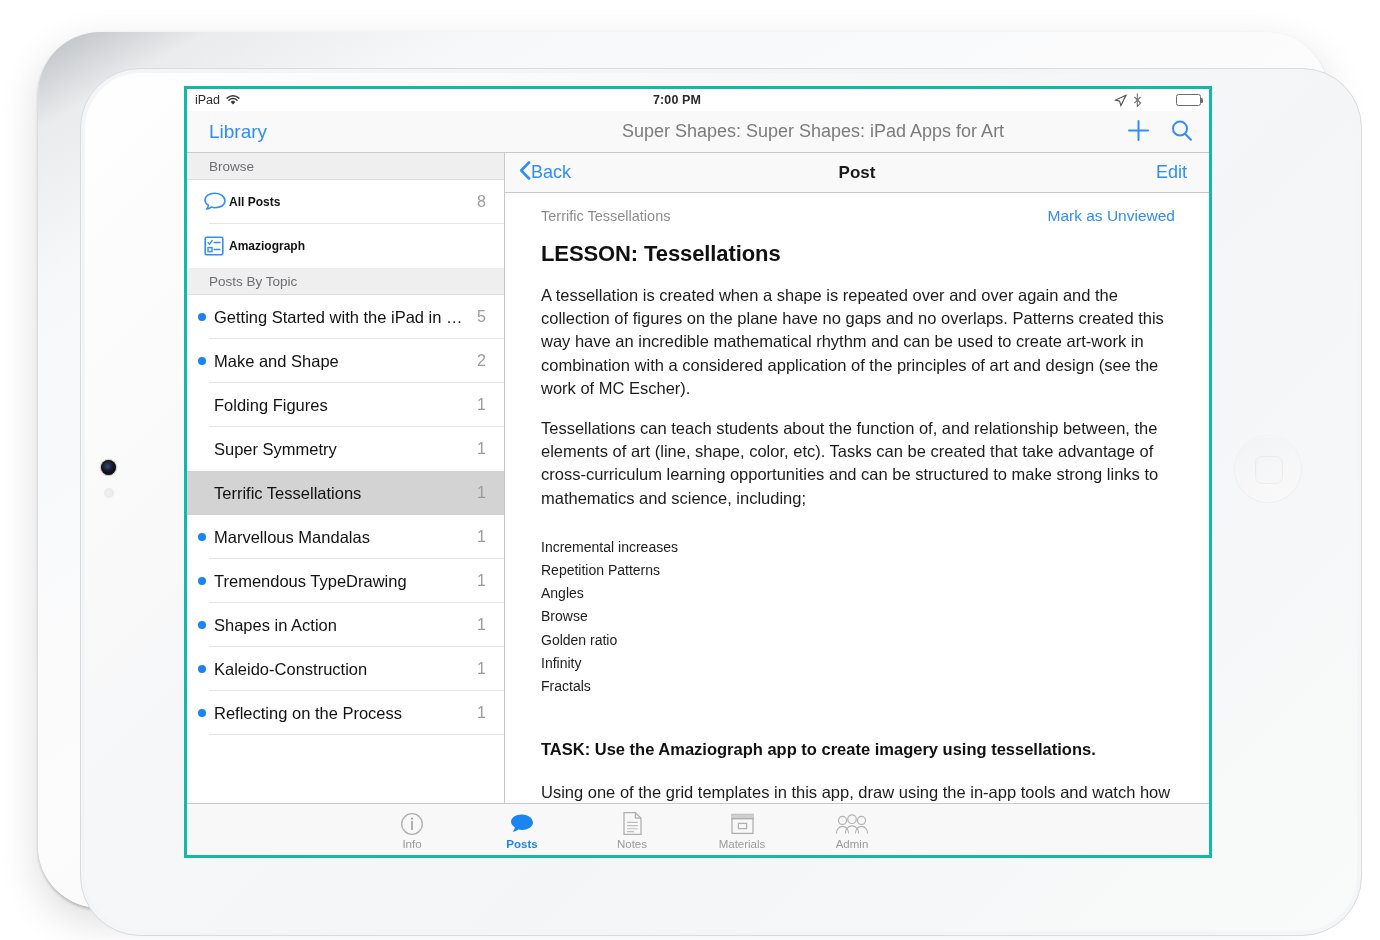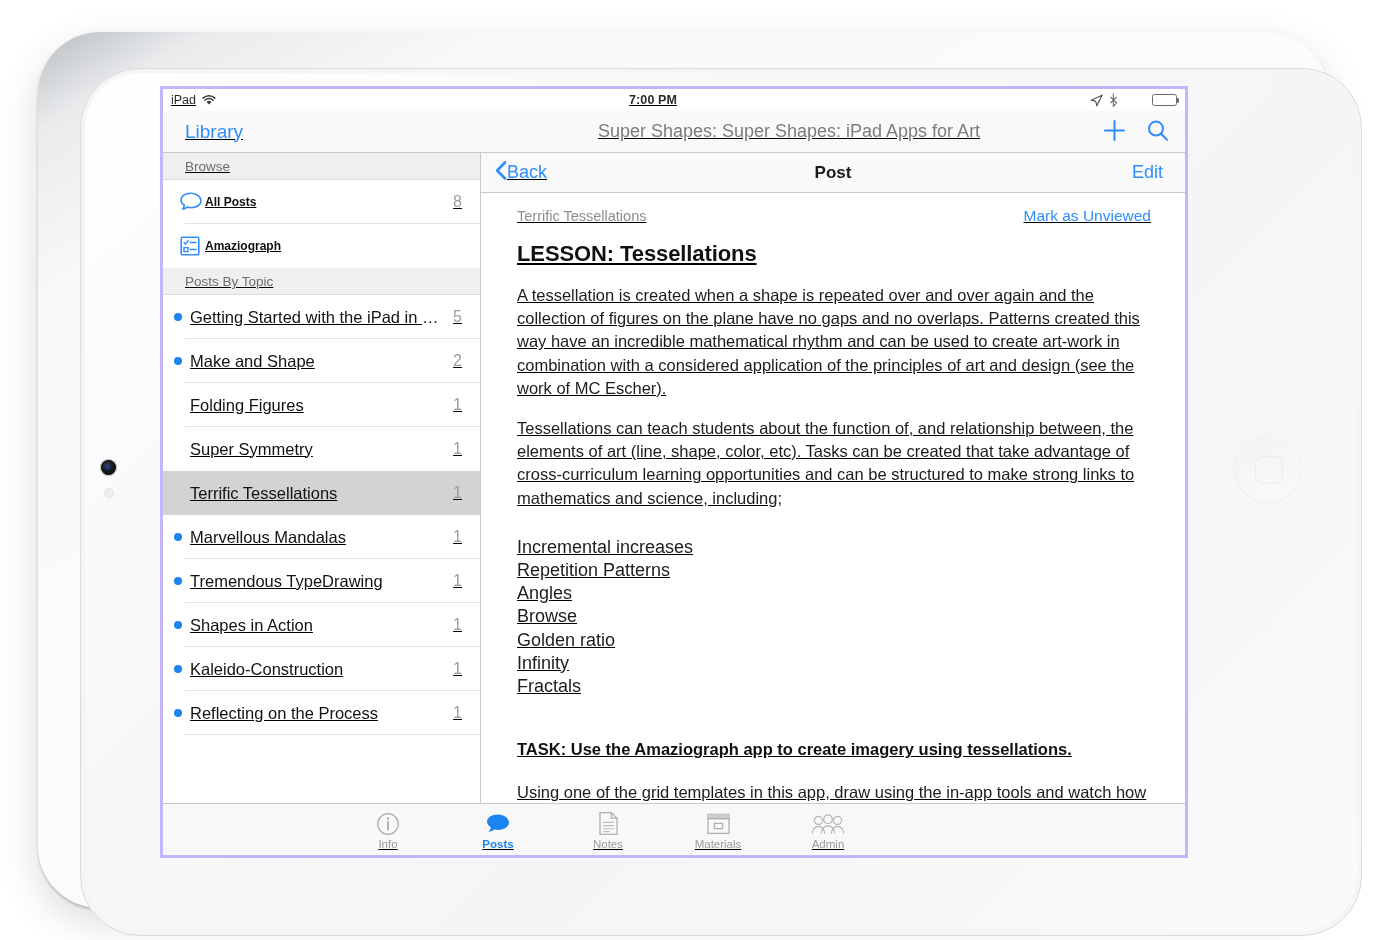--- a/index.html
+++ b/index.html
@@ -72,28 +72,27 @@
     content:""; position:absolute;
     left:21px; top:21px; width:26px; height:26px;
     border-radius:7px;
     border:1.6px solid rgba(0,0,0,0.045);
     box-shadow: inset 0 0 2px rgba(0,0,0,0.03);
   }
 
   
   #screen {
     position: absolute;
-    left: 160px; top: 86px;
+    left: 184px; top: 86px;
     width: 1028px; height: 772px;
     background: #ffffff;
-    border: 3px solid #c4b5fd;
+    border: 3px solid #14b8a6;
     overflow: hidden;
     display: flex;
     flex-direction: column;
-    text-decoration: underline;
   }
 
   
   #status-bar {
     height: 22px;
     background: #ffffff;
     display: flex; align-items: center;
     padding: 0 8px;
     font-size: 12.5px;
     color: #2b2b2b;
@@ -218,21 +217,21 @@
   #edit-btn {
     position:absolute; right:22px;
     color:#2f8dfc; font-size:18px; cursor:pointer;
   }
   #post-area { flex:1; overflow:hidden; padding: 14px 34px 0 36px; position:relative;}
   #post-meta { display:flex; justify-content:space-between; align-items:baseline; }
   #post-topic { color:#8d8d8d; font-size:14.5px; }
   #mark-unviewed { color:#2f8dfc; font-size:15.5px; cursor:pointer;}
   #post-heading { font-size:22px; font-weight:bold; color:#111; margin-top:16px; letter-spacing:-.1px;}
   .para { font-size:16.5px; color:#1c1c1c; line-height:23.2px; margin-top:17px; max-width:634px;}
-  .list-block { margin-top:26px; font-size:18px; color:#1c1c1c; line-height:23.2px;}
+  .list-block { margin-top:26px; font-size:14px; color:#1c1c1c; line-height:23.2px;}
   .task { font-size:16.5px; font-weight:bold; color:#111; margin-top:42px;}
   .para.tight { margin-top:22px; }
 
   
   #tab-bar {
     height: 52px;
     background: #f8f8f8;
     border-top: 1px solid #c9c9c9;
     display: flex; align-items: center;
     flex: 0 0 auto;

